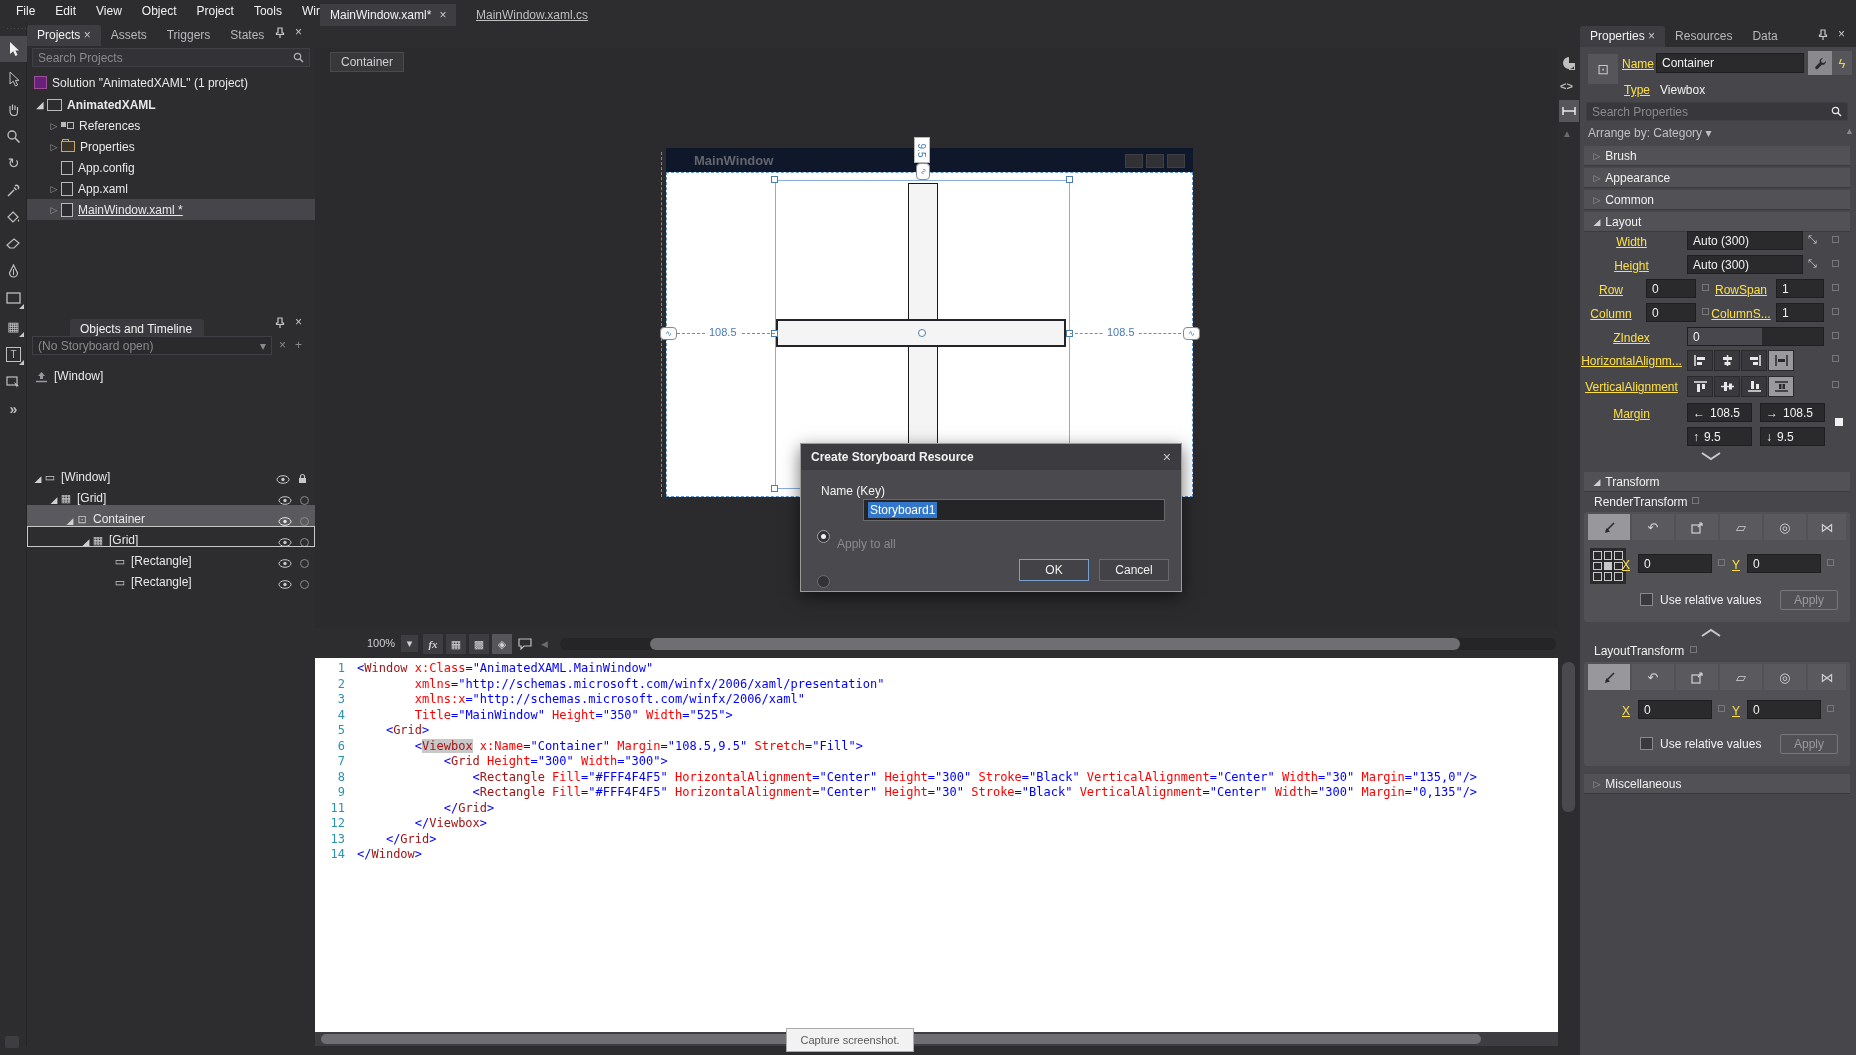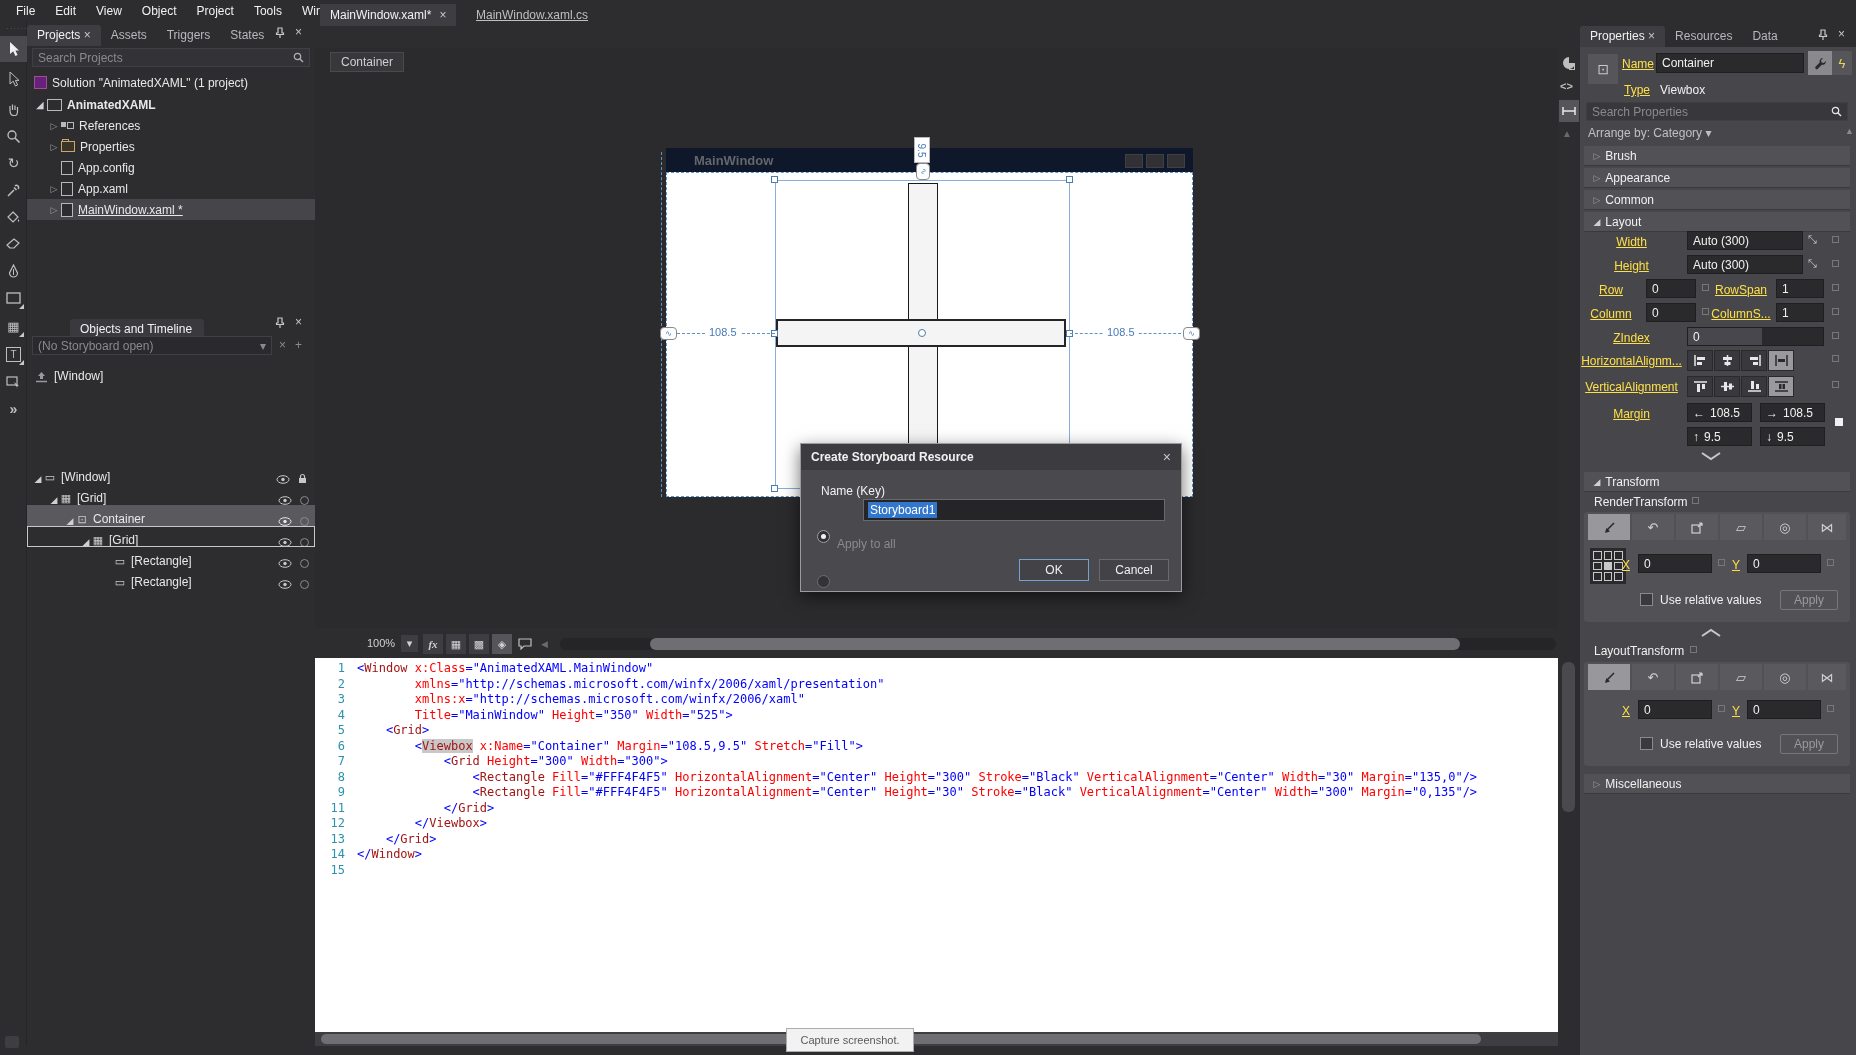--- a/index.html
+++ b/index.html
@@ -483,24 +483,20 @@
         <span class="lt"><span class="tk-p">        </span><span class="tk-d">&lt;/</span><span class="tk-e">Viewbox</span><span class="tk-d">&gt;</span></span>
       </div>
       <div class="code-line">
         <span class="ln">13</span>
         <span class="lt"><span class="tk-p">    </span><span class="tk-d">&lt;/</span><span class="tk-e">Grid</span><span class="tk-d">&gt;</span></span>
       </div>
       <div class="code-line">
         <span class="ln">14</span>
         <span class="lt"><span class="tk-d">&lt;/</span><span class="tk-e">Window</span><span class="tk-d">&gt;</span></span>
       </div>
-      <div class="code-line">
-        <span class="ln">15</span>
-        <span class="lt"></span>
-      </div>
     </div>
 </div>
 
 <div class="abs" style="left:1558px;top:658px;width:22px;height:374px;background:#2D2D30;">
   <div class="abs" style="left:4px;top:4px;width:13px;height:150px;background:#4A4A4E;border-radius:6px;"></div>
 </div>
 
 <div class="abs" style="left:315px;top:1032px;width:1243px;height:14px;background:#3E3E42;">
   <div class="abs scroll-thumb" style="left:6px;top:2px;width:1160px;height:10px;"></div>
 </div>

